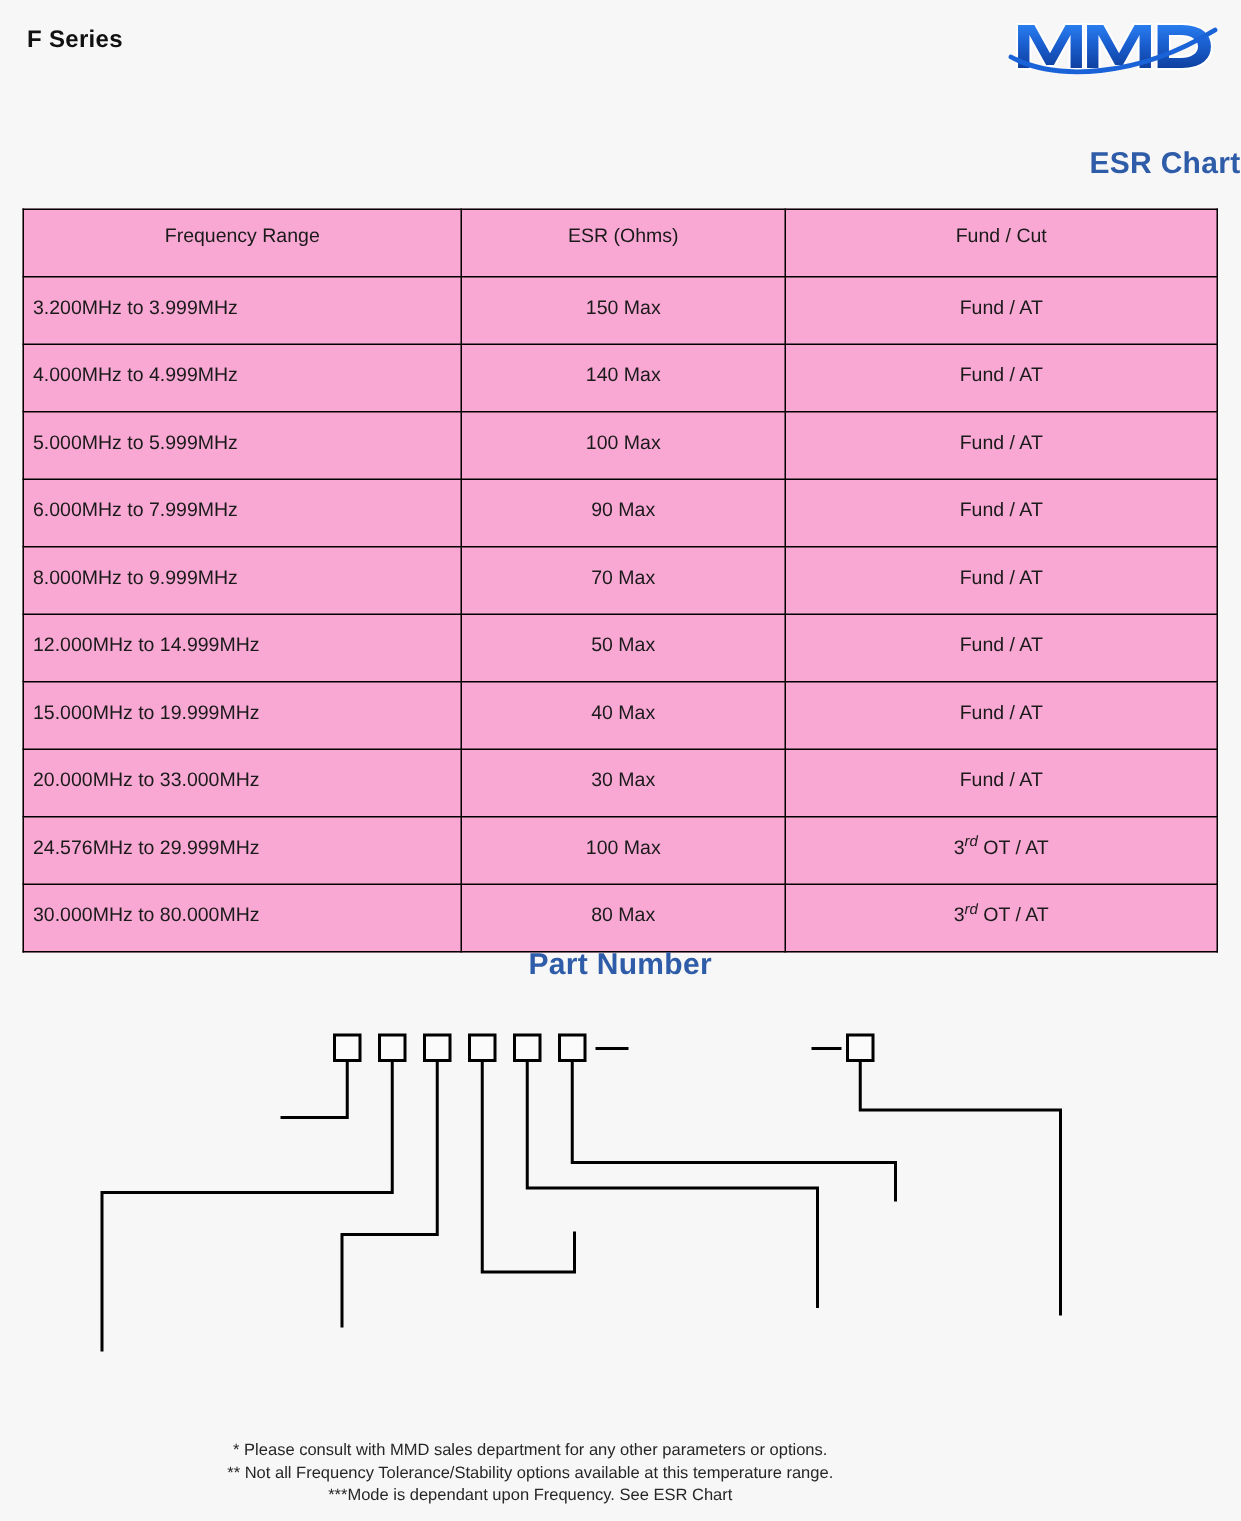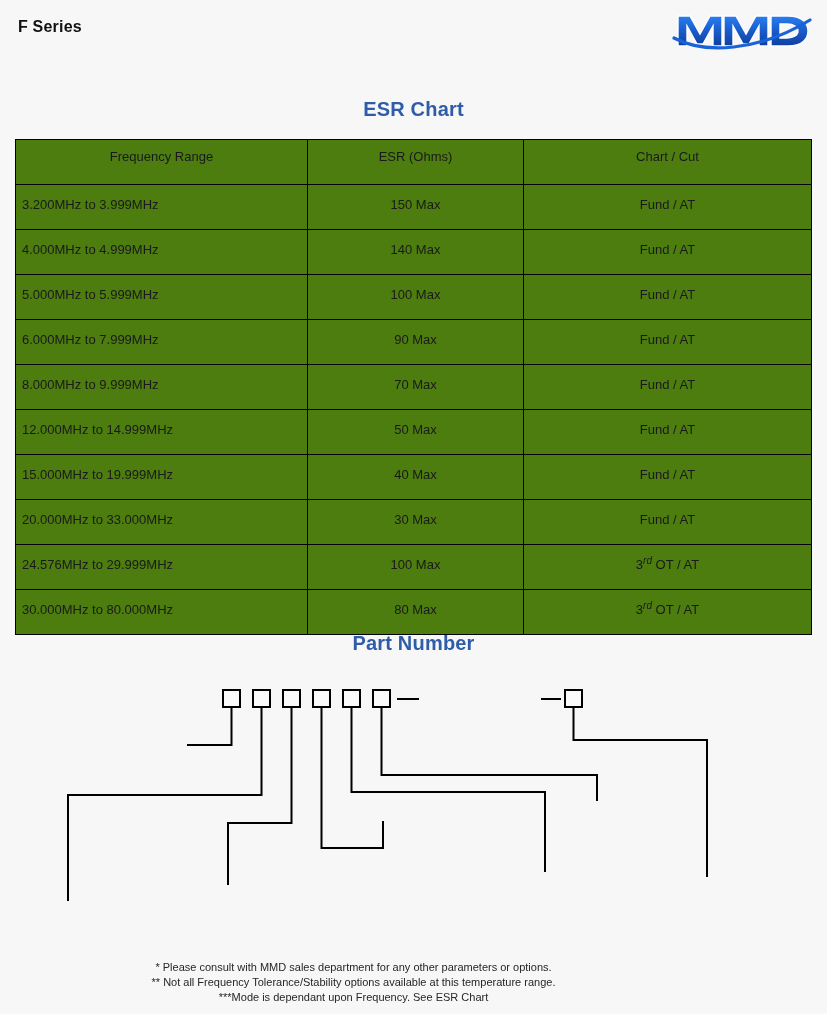--- a/index.html
+++ b/index.html
@@ -16,28 +16,28 @@
     color:#111;
   }
   #logo{position:absolute;left:672px;top:8px;width:140px;height:48px;}
 
   
   .section-heading{
     position:absolute;width:100%;text-align:center;
     font-size:20px;font-weight:bold;color:#2e5ca8;
     letter-spacing:.2px;
   }
-  #esr-heading{top:98px;}
+  #esr-heading{top:98px;text-align:right;}
   #pn-heading{top:632px;}
 
   
   #esr-table{
     position:absolute;left:15px;top:139px;width:797px;
     border-collapse:collapse;
-    background:#4d7c0f;
+    background:#f9a8d4;
     table-layout:fixed;
   }
   #esr-table td{
     border:1px solid #000;
     font-size:13px;
     height:38px;
     vertical-align:middle;
     padding:0 0 6px 0;
   }
   #esr-table tr.header-row td{text-align:center;padding-bottom:12px;height:32px;}
@@ -79,21 +79,21 @@
   <path d="M2 30 C32 46 86 44 138 12" fill="none" stroke="#1a62d8" stroke-width="3.2" stroke-linecap="round"></path>
 </svg>
 
 <div class="section-heading" id="esr-heading">ESR Chart</div>
 
 <table id="esr-table">
   <tbody id="esr-body">
       <tr class="header-row">
         <td class="c-range">Frequency Range</td>
         <td class="c-esr">ESR (Ohms)</td>
-        <td class="c-mode">Chart / Cut</td>
+        <td class="c-mode">Fund / Cut</td>
       </tr>
       <tr>
         <td class="c-range">3.200MHz to 3.999MHz</td>
         <td class="c-esr">150 Max</td>
         <td class="c-mode">Fund / AT</td>
       </tr>
       <tr>
         <td class="c-range">4.000MHz to 4.999MHz</td>
         <td class="c-esr">140 Max</td>
         <td class="c-mode">Fund / AT</td>

